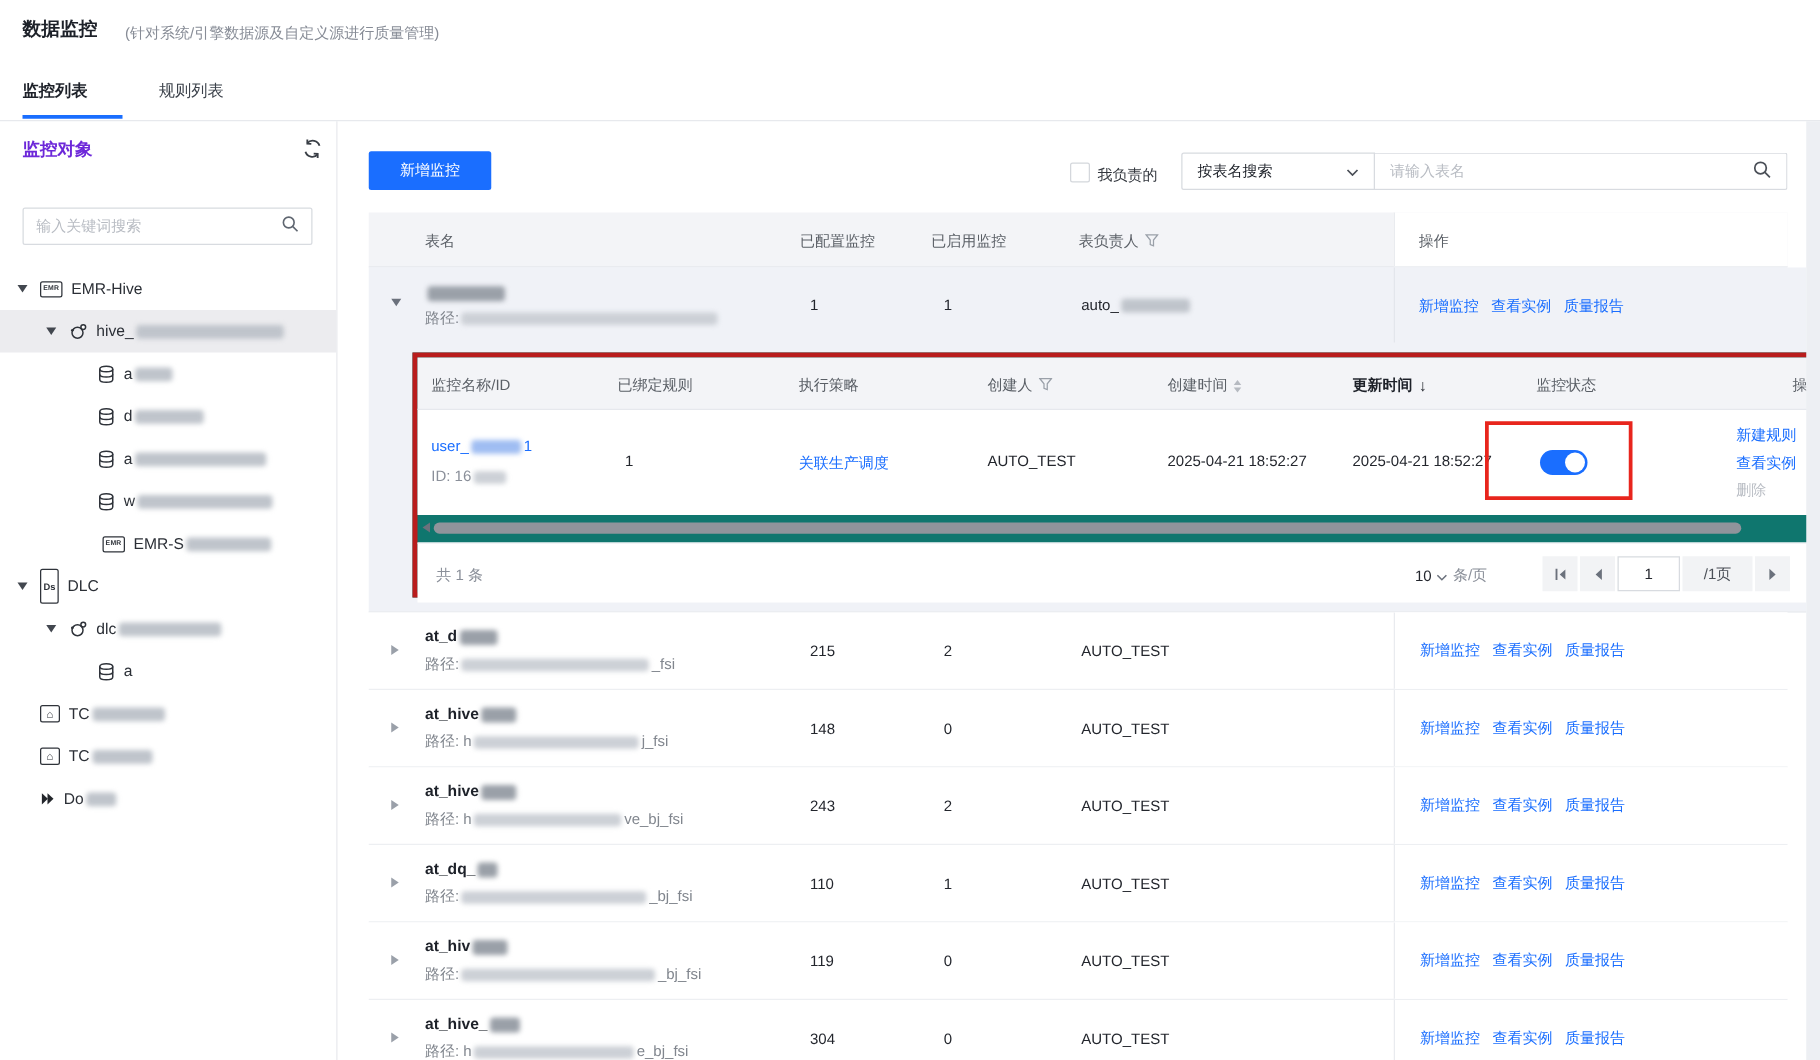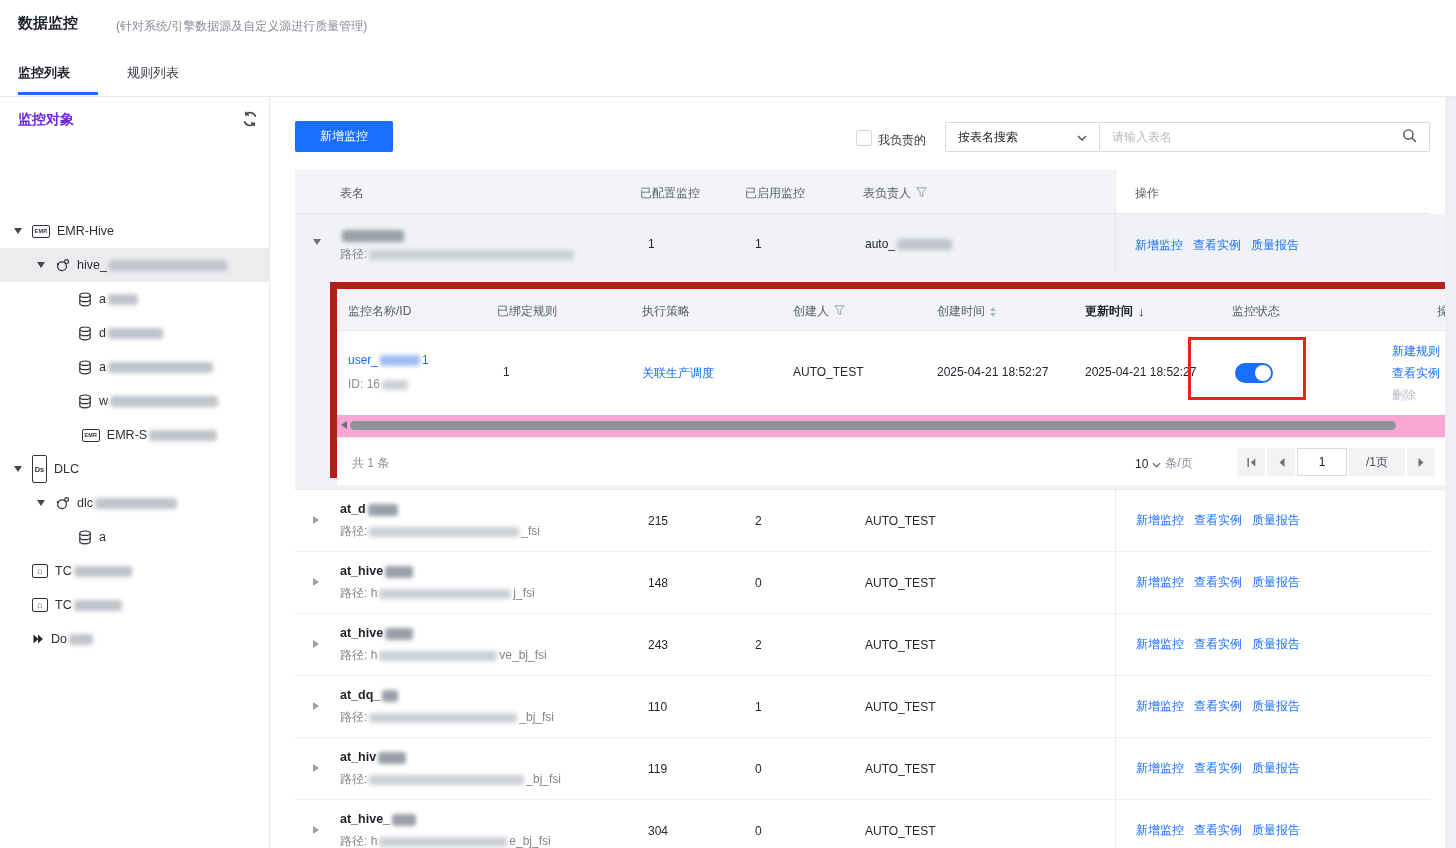--- a/index.html
+++ b/index.html
@@ -53,21 +53,21 @@
   .hcell { position:absolute; top:15px; font-size:12px; color:#5a5f66; white-space:nowrap; display:inline-flex; align-items:center; gap:5px; }
   .ops-white { position:absolute; top:0; bottom:0; background:#fff; border-left:1px solid #e9ebef; }
   .expanded { background:#f0f2f7; border-bottom:1px solid #e9ebef; }
   .row { position:relative; height:62px; border-bottom:1px solid #edeff2; background:#fff; }
   .row .name { font-size:12.5px; font-weight:bold; color:#1d2129; white-space:nowrap; }
   .row .path { font-size:12px; color:#81868e; white-space:nowrap; }
   .num { font-size:12px; color:#23262d; }
   .ops-cell { position:absolute; top:0; bottom:0; border-left:1px solid #e9ebef; display:flex; align-items:center; padding-left:20px; gap:10px; background:#fff; }
 
   
-  .card { background:#f9a8d4; border:7px solid #b91c1c; }
+  .card { background:#0f766e; border:4px solid #b91c1c; }
   .card .ihead { position:relative; height:42px; background:#f3f4f7; border-bottom:1px solid #e6e8ed; }
   .icell { position:absolute; top:14px; font-size:12px; color:#5a5f66; white-space:nowrap; display:inline-flex; align-items:center; gap:5px; }
   .icell.bold { color:#1d2129; font-weight:bold; }
   .sorter { display:inline-flex; flex-direction:column; gap:2px; }
   .sorter i { display:block; width:0; height:0; border-left:3.5px solid transparent; border-right:3.5px solid transparent; }
   .sorter .up { border-bottom:4px solid #b6bac1; }
   .sorter .dn { border-top:4px solid #b6bac1; }
   .toggle { width:38px; height:20px; border-radius:10px; background:#1a6eff; position:relative; cursor:pointer; }
   .toggle .knob { position:absolute; right:2px; top:2px; width:16px; height:16px; border-radius:50%; background:#fff; }
   .scroll-thumb { background:#8f949b; border-radius:5px; height:9px; cursor:pointer; }
@@ -78,36 +78,45 @@
   .disabled-link { color:#b9bdc4; font-size:12px; }
   .red-box { border:3px solid #e8251d; background:transparent; z-index:20; }
   .gutter { background:#edeff3; z-index:10; }
 </style>
 </head>
 <body>
 
 <div class="page">
 
   <div class="abs page-title" style="left:18px;top:14px">数据监控</div>
-  <div class="abs page-subtitle" style="left:116px;top:18px">(针对系统/引擎数据源及自定义源进行质量管理)</div>
+  <div class="abs page-subtitle" style="left:100px;top:18px">(针对系统/引擎数据源及自定义源进行质量管理)</div>
 
   <div class="abs tab active" style="left:18px;top:64px">监控列表</div>
   <div class="abs tab" style="left:127px;top:64px">规则列表</div>
   <div class="abs tab-underline" style="left:18px;top:92px;width:80px"></div>
   <div class="abs hdivider" style="left:0;top:96px;width:1456px"></div>
 
   <div class="abs side-title" style="left:18px;top:111px">监控对象</div>
   <span class="abs" style="left:241px;top:110px;cursor:pointer">
     <svg width="18" height="18" viewBox="0 0 17 17">
         <path d="M13.8 6.3a5.4 5.4 0 0 0-9.2-2.1" fill="none" stroke="#3a3f46" stroke-width="1.4"></path>
         <path d="M4.6 1.6v3l3 .2" fill="none" stroke="#3a3f46" stroke-width="1.4"></path>
         <path d="M3.2 10.7a5.4 5.4 0 0 0 9.2 2.1" fill="none" stroke="#3a3f46" stroke-width="1.4"></path>
         <path d="M12.4 15.4v-3l-3-.2" fill="none" stroke="#3a3f46" stroke-width="1.4"></path>
       </svg>
   </span>
+  <div class="abs searchbox" style="left:18px;top:166px;width:232px;height:30px">
+    <span class="ph">输入关键词搜索</span>
+    <span>
+      <svg width="14" height="14" viewBox="0 0 14 14">
+          <circle cx="6" cy="6" r="4.3" fill="none" stroke="#5f6670" stroke-width="1.3"></circle>
+          <path d="M9.3 9.3L13 13" stroke="#5f6670" stroke-width="1.3"></path>
+        </svg>
+    </span>
+  </div>
   <div class="abs tree" style="left:0;top:214px">
       <div class="tree-item" style="padding-left: 14px; align-items: center;">
     <span class="caret-slot">
           <span class="tri-down"></span>
         </span>
     <span class="ticon" data-icon="emr">EMR</span>
 
     <span class="tlabel">EMR-Hive</span>
 
   </div>

